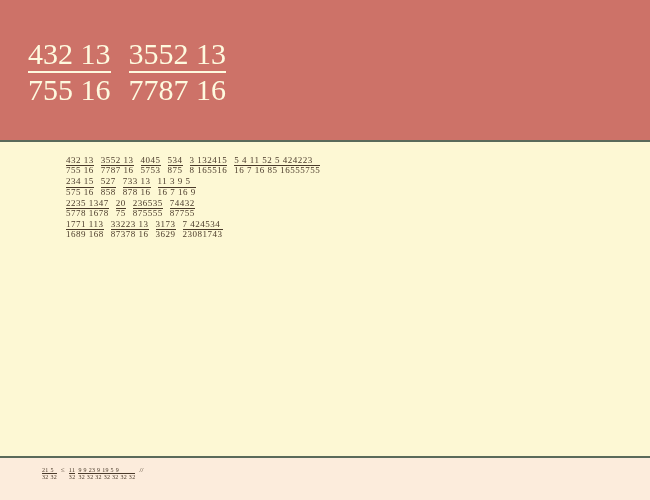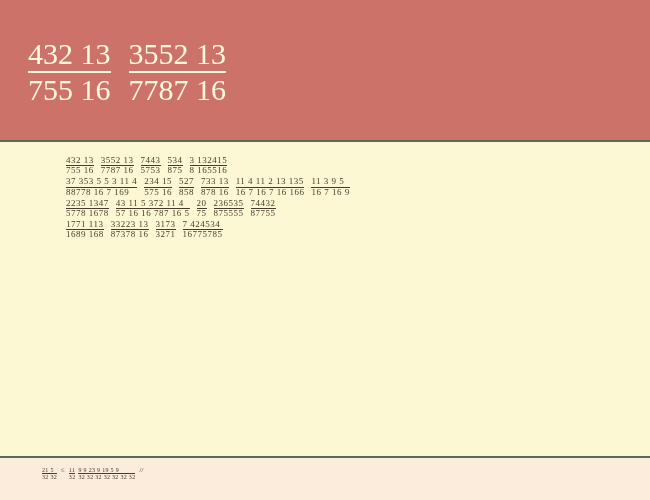--- a/index.html
+++ b/index.html
@@ -38,66 +38,58 @@
       <div class="aline">
         <span class="frac">
           <span class="num">432 13</span>
           <span class="den">755 16</span>
         </span>
         <span class="frac">
           <span class="num">3552 13</span>
           <span class="den">7787 16</span>
         </span>
         <span class="frac">
-          <span class="num">7443</span>
+          <span class="num">4045</span>
           <span class="den">5753</span>
         </span>
         <span class="frac">
           <span class="num">534</span>
           <span class="den">875</span>
         </span>
         <span class="frac">
           <span class="num">3 132415</span>
           <span class="den">8 165516</span>
         </span>
+        <span class="frac">
+          <span class="num">5 4 11 52 5 424223</span>
+          <span class="den">16 7 16 85 16555755</span>
+        </span>
       </div>
       <div class="aline">
-        <span class="frac">
-          <span class="num">37 353 5 5 3 11 4</span>
-          <span class="den">88778 16 7 169</span>
-        </span>
         <span class="frac">
           <span class="num">234 15</span>
           <span class="den">575 16</span>
         </span>
         <span class="frac">
           <span class="num">527</span>
           <span class="den">858</span>
         </span>
         <span class="frac">
           <span class="num">733 13</span>
           <span class="den">878 16</span>
         </span>
         <span class="frac">
-          <span class="num">11 4 11 2 13 135</span>
-          <span class="den">16 7 16 7 16 166</span>
-        </span>
-        <span class="frac">
           <span class="num">11 3 9 5</span>
           <span class="den">16 7 16 9</span>
         </span>
       </div>
       <div class="aline">
         <span class="frac">
           <span class="num">2235 1347</span>
           <span class="den">5778 1678</span>
-        </span>
-        <span class="frac">
-          <span class="num">43 11 5 372 11 4</span>
-          <span class="den">57 16 16 787 16 5</span>
         </span>
         <span class="frac">
           <span class="num">20</span>
           <span class="den">75</span>
         </span>
         <span class="frac">
           <span class="num">236535</span>
           <span class="den">875555</span>
         </span>
         <span class="frac">
@@ -109,25 +101,25 @@
         <span class="frac">
           <span class="num">1771 113</span>
           <span class="den">1689 168</span>
         </span>
         <span class="frac">
           <span class="num">33223 13</span>
           <span class="den">87378 16</span>
         </span>
         <span class="frac">
           <span class="num">3173</span>
-          <span class="den">3271</span>
+          <span class="den">3629</span>
         </span>
         <span class="frac">
           <span class="num">7 424534</span>
-          <span class="den">16775785</span>
+          <span class="den">23081743</span>
         </span>
       </div>
     </div>
 </div>
 
 <div class="footer">
   <div class="fline" id="fline">
       <span class="frac">
         <span class="num">21 5</span>
         <span class="den">32 32</span>

